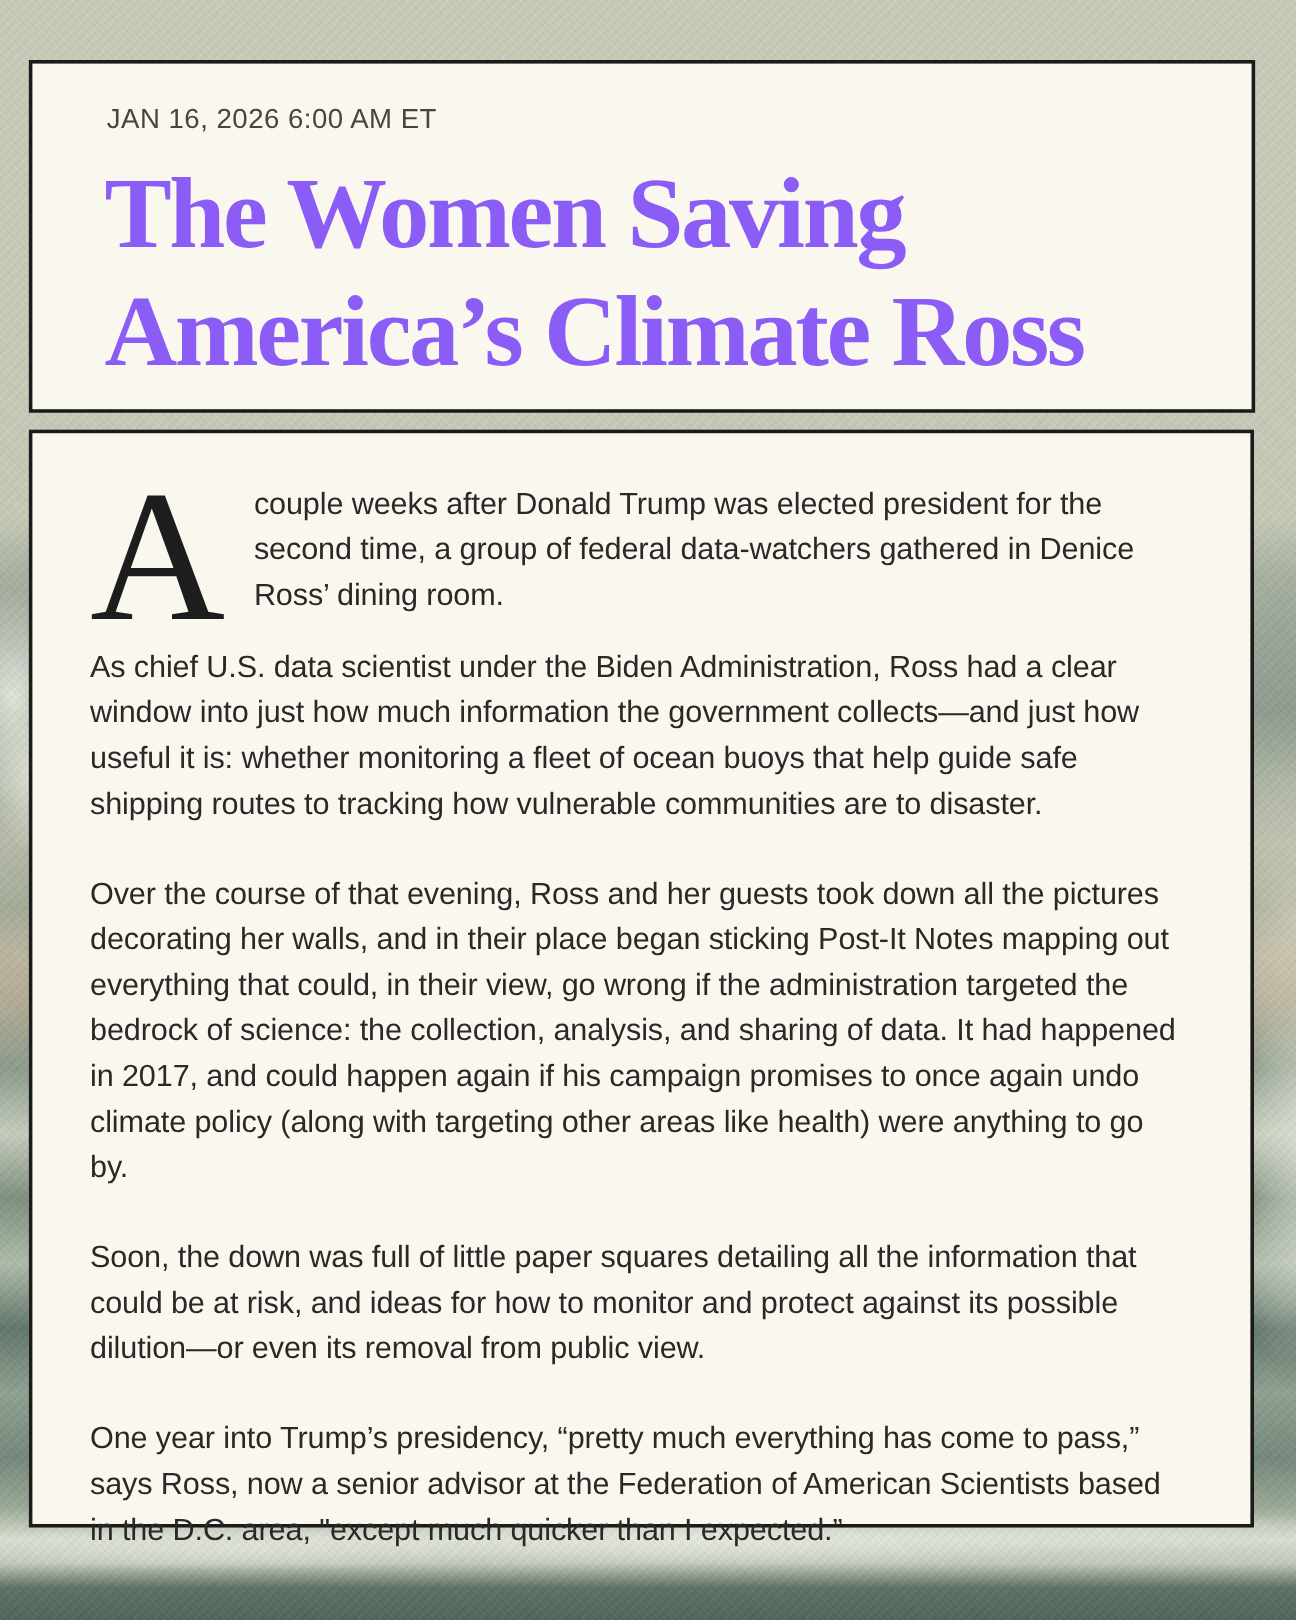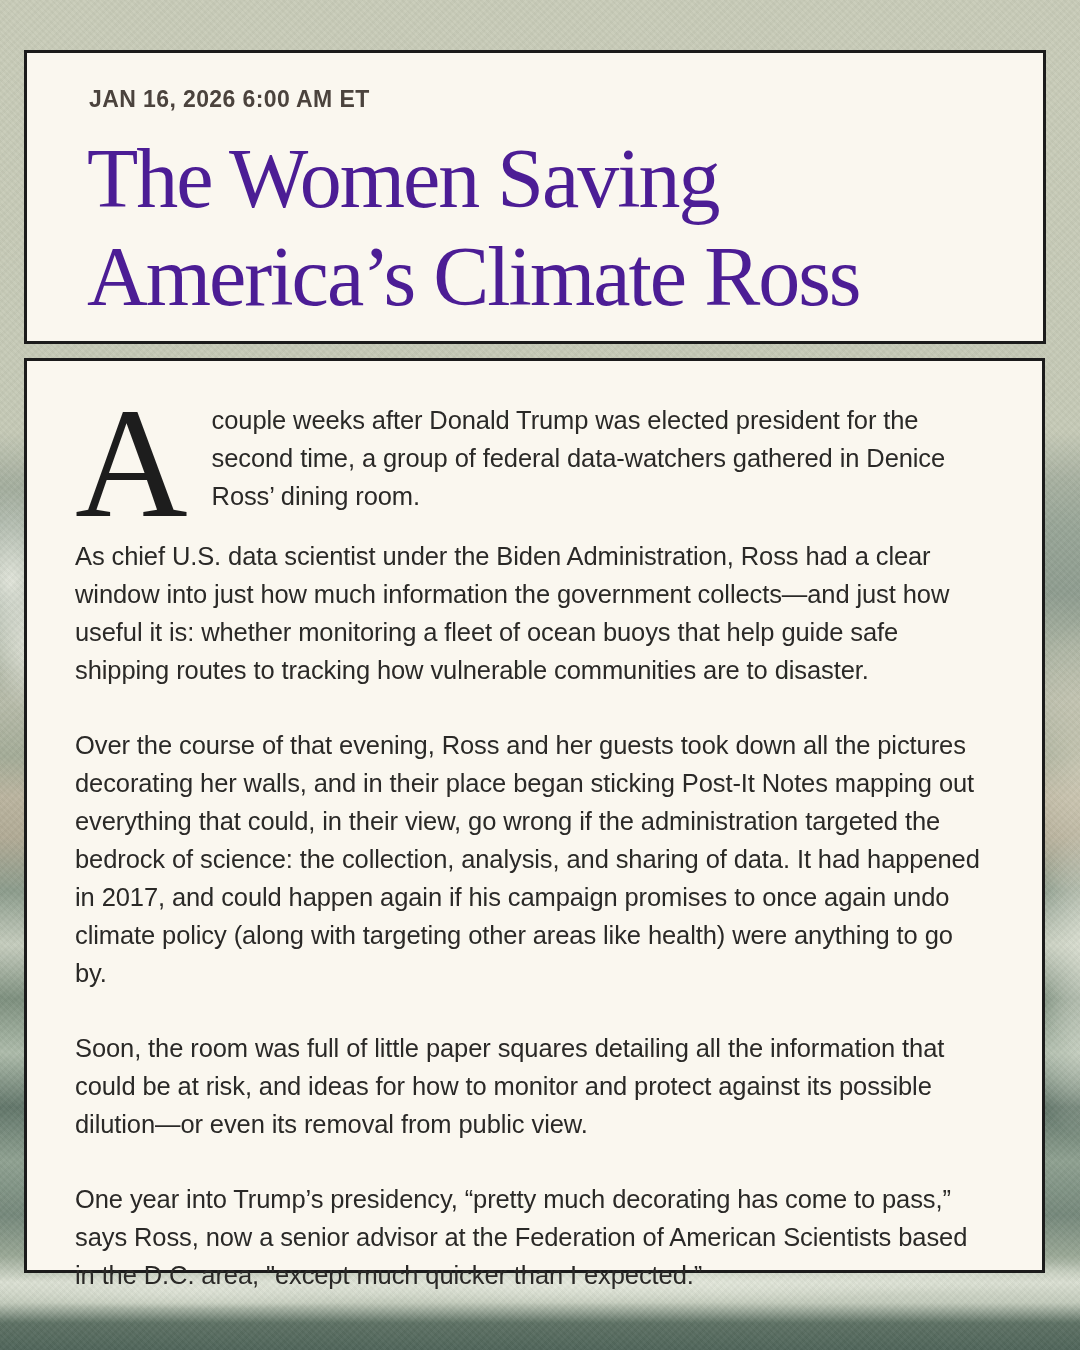--- a/index.html
+++ b/index.html
@@ -72,33 +72,33 @@
     top: 358px;
     width: 1021px;
     height: 915px;
     padding: 40px 52px 0 48px;
   }
 
   
   .dateline {
     font-family: "Liberation Sans", sans-serif;
     font-size: 23px;
-    font-weight: 700;
+    font-weight: 400;
     letter-spacing: 0.4px;
     color: #4b433d;
     margin: 0 0 17px 4px;
   }
   .headline {
     margin: 0 0 0 2px;
     font-family: "Liberation Serif", serif;
-    font-weight: 400;
+    font-weight: 700;
     font-size: 84px;
     line-height: 1.165;
     letter-spacing: -2px;
-    color: #4c1d95;
+    color: #8b5cf6;
   }
   .headline .line {
     display: block;
     white-space: nowrap;
   }
 
   
   .article-body {
     width: 916px;
     font-size: 25.5px;
@@ -136,16 +136,16 @@
   </h1>
 </section>
 
 <section class="card article-card">
   <div class="article-body">
     <p class="para-lead">
       <span class="dropcap">A</span><span>couple weeks after Donald Trump was elected president for the second time, a group of federal data-watchers gathered in Denice Ross’ dining room.</span>
     </p>
     <p>As chief U.S. data scientist under the Biden Administration, Ross had a clear window into just how much information the government collects—and just how useful it is: whether monitoring a fleet of ocean buoys that help guide safe shipping routes to tracking how vulnerable communities are to disaster.</p>
     <p>Over the course of that evening, Ross and her guests took down all the pictures decorating her walls, and in their place began sticking Post-It Notes mapping out everything that could, in their view, go wrong if the administration targeted the bedrock of science: the collection, analysis, and sharing of data. It had happened in 2017, and could happen again if his campaign promises to once again undo climate policy (along with targeting other areas like health) were anything to go by.</p>
-    <p>Soon, the room was full of little paper squares detailing all the information that could be at risk, and ideas for how to monitor and protect against its possible dilution—or even its removal from public view.</p>
-    <p>One year into Trump’s presidency, “pretty much decorating has come to pass,” says Ross, now a senior advisor at the Federation of American Scientists based in the D.C. area, "except much quicker than I expected.”</p>
+    <p>Soon, the down was full of little paper squares detailing all the information that could be at risk, and ideas for how to monitor and protect against its possible dilution—or even its removal from public view.</p>
+    <p>One year into Trump’s presidency, “pretty much everything has come to pass,” says Ross, now a senior advisor at the Federation of American Scientists based in the D.C. area, "except much quicker than I expected.”</p>
   </div>
 </section>
 
 </body></html>

